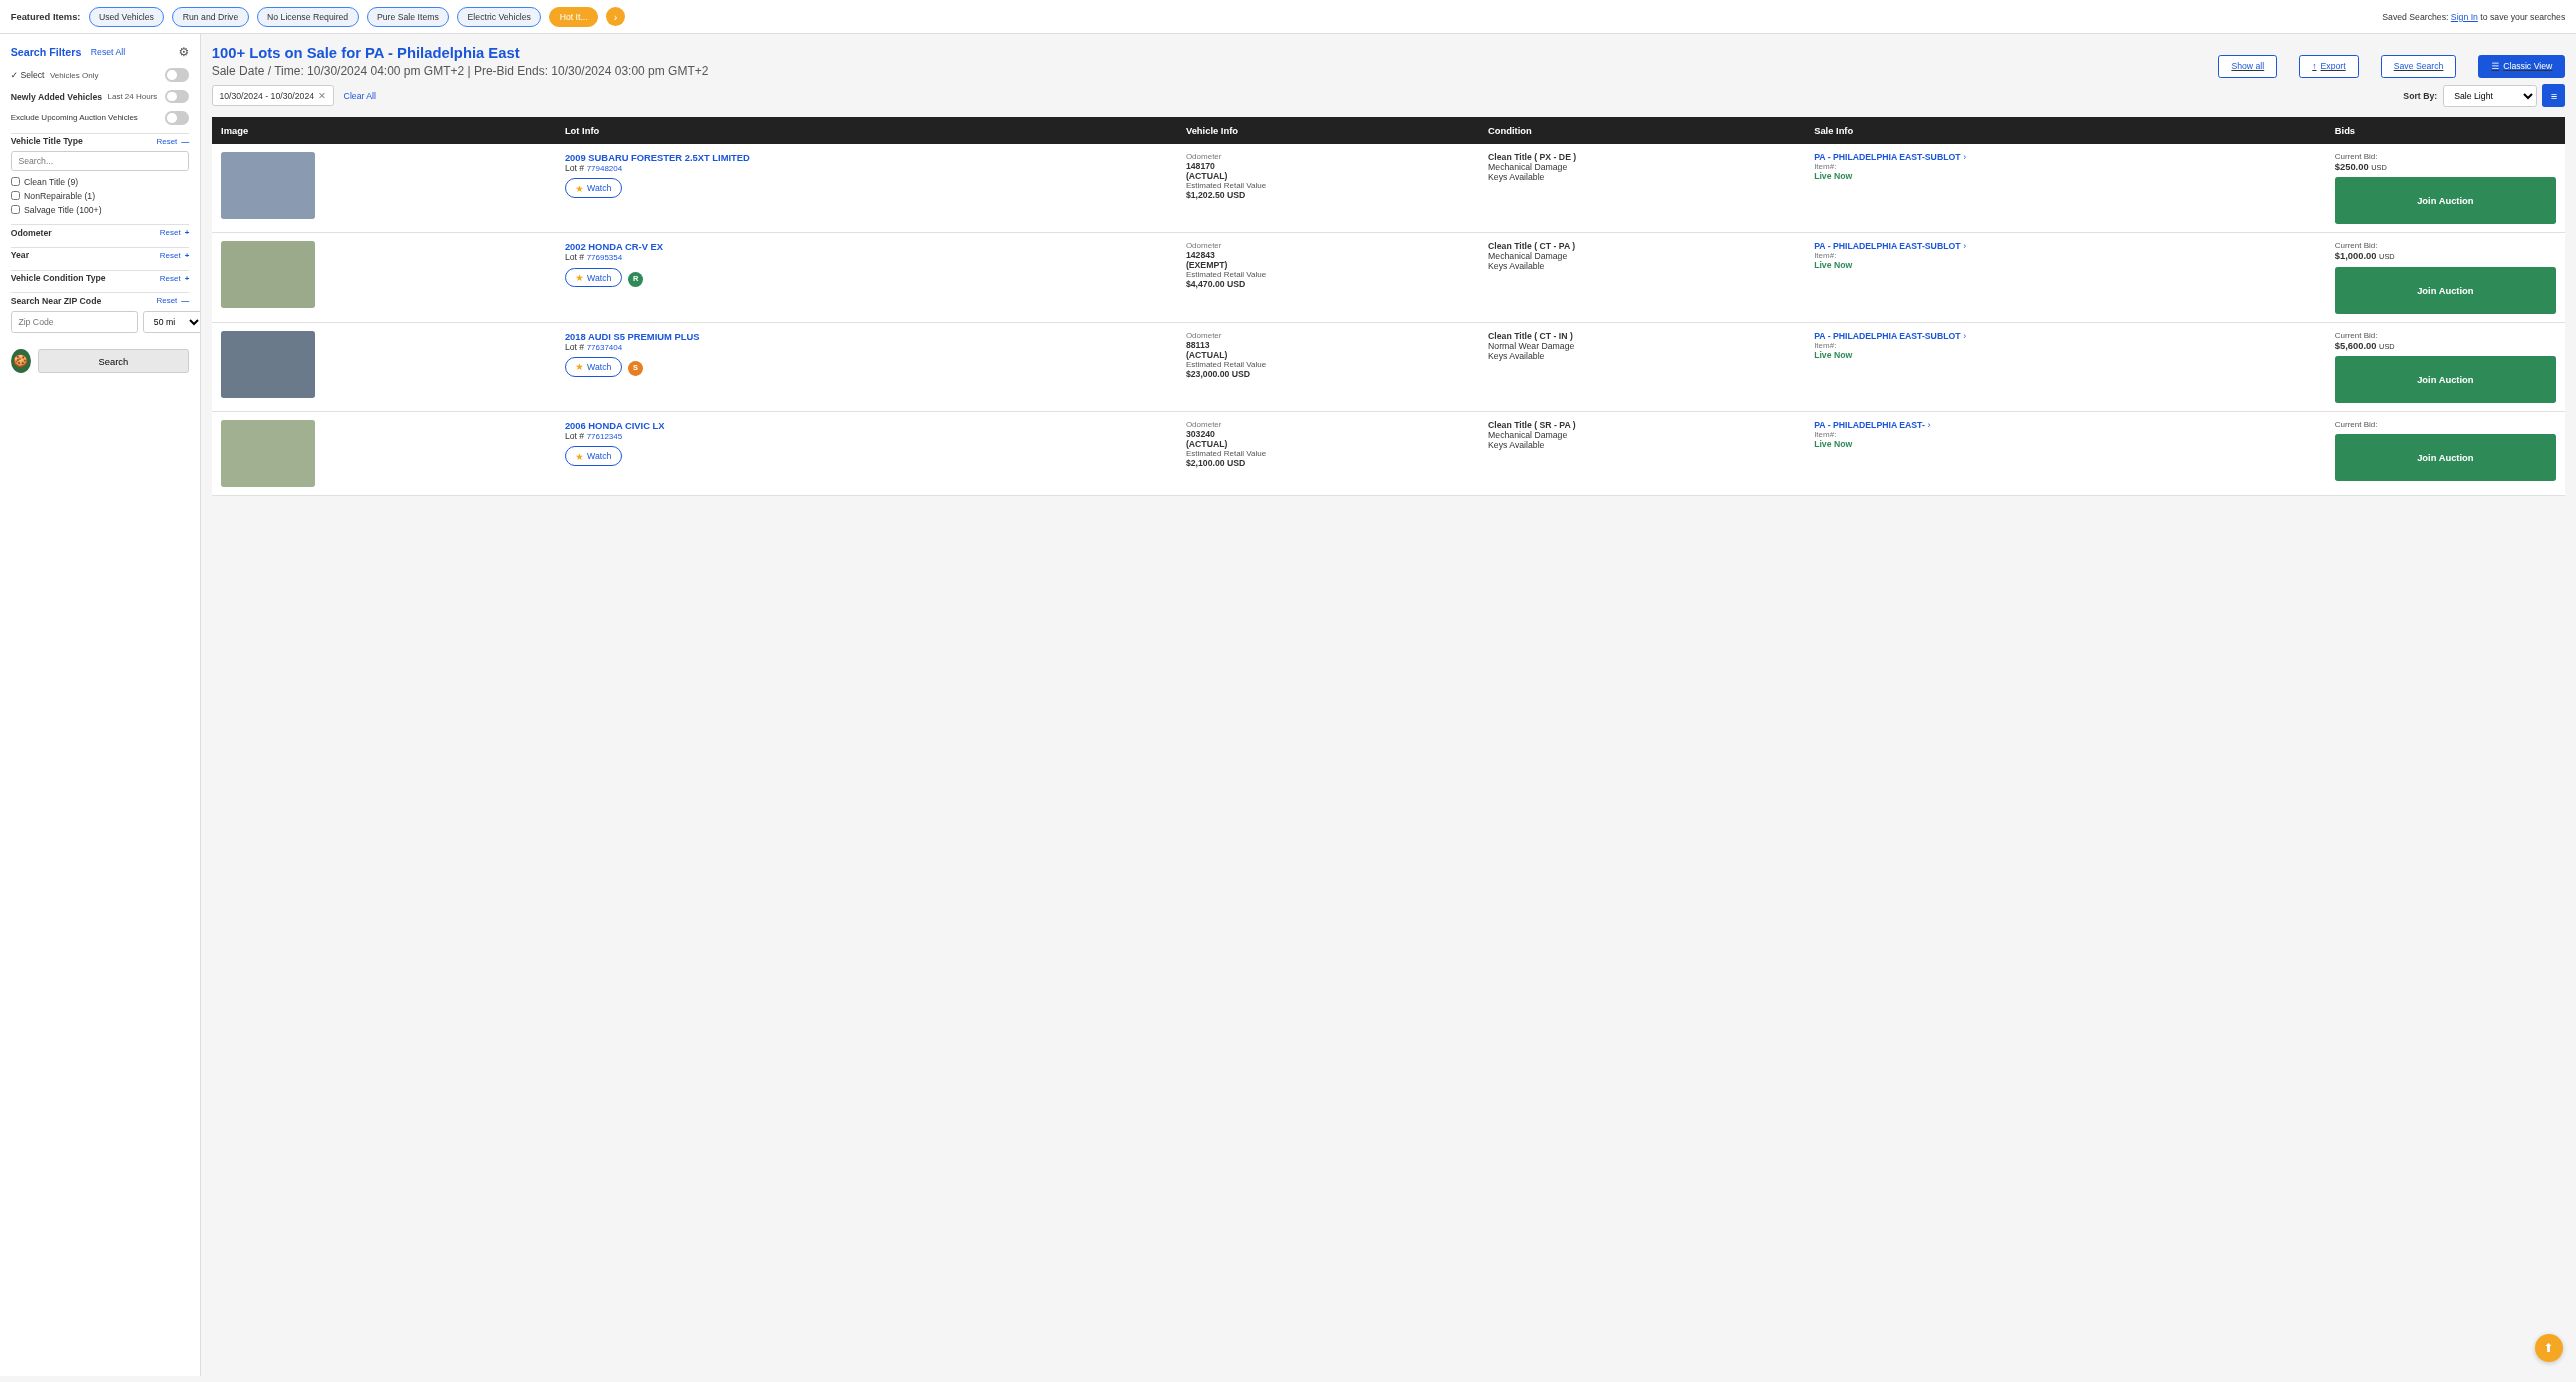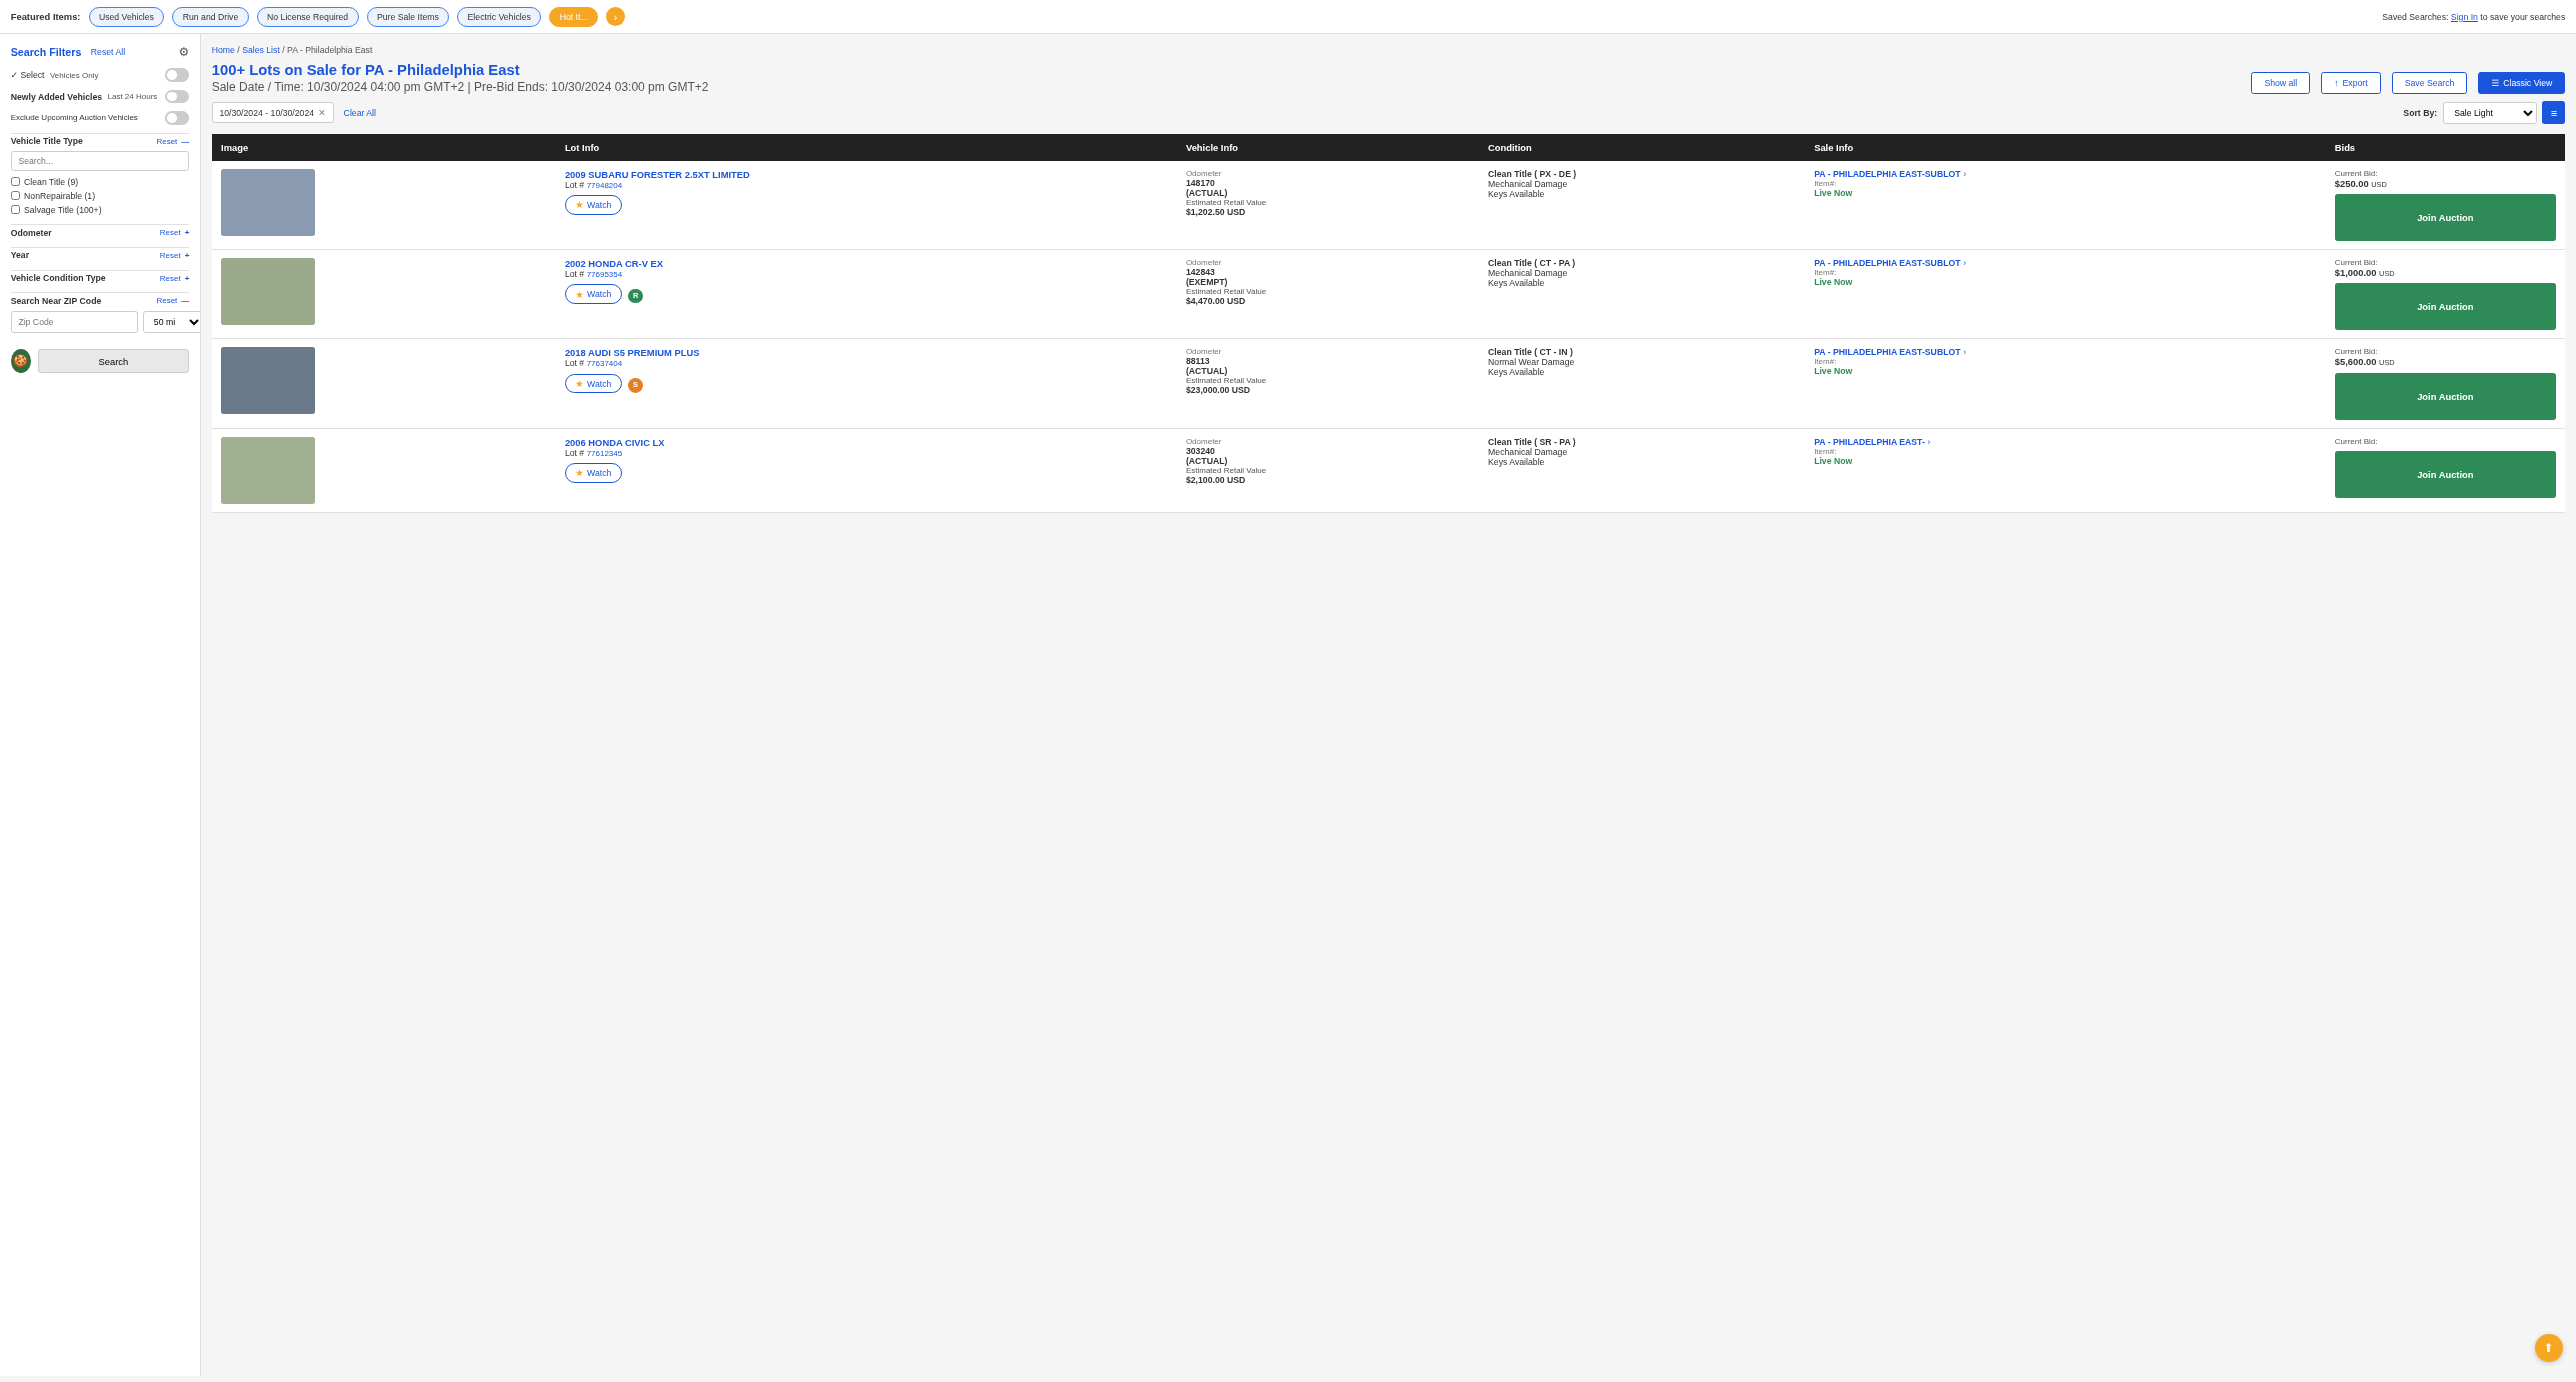--- a/index.html
+++ b/index.html
@@ -87,21 +87,21 @@
 
     .breadcrumb { font-size: 8.7px; color: #555; margin-bottom: 6.7px; }
     .breadcrumb a { color: #1a56db; text-decoration: none; cursor: pointer; }
     .breadcrumb span { color: #555; }
 
     .content-header { display: flex; align-items: flex-end; justify-content: space-between; margin-bottom: 6.7px; }
     .page-title { font-size: 14.8px; font-weight: bold; color: #333; }
     .page-title span { color: #1a56db; }
     .sale-date { font-size: 12px; color: #555; margin-top: 2.7px; }
 
-    .action-btns { display: flex; gap: 11px; align-items: center; }
+    .action-btns { display: flex; gap: 22px; align-items: center; text-decoration: underline; }
     .action-btn {
       border: 1px solid #1a56db; background: #fff; color: #1a56db;
       border-radius: 2.7px; padding: 5.4px 12px; cursor: pointer; font-size: 8.7px;
       display: flex; align-items: center; gap: 4px;
     }
     .action-btn.primary { background: #1a56db; color: #fff; }
 
     .filter-row { display: flex; align-items: center; gap: 10px; margin-bottom: 9.4px; justify-content: flex-end; }
     .date-filter {
       display: flex; align-items: center; border: 0.7px solid #ccc;
@@ -308,27 +308,20 @@
     </div>
 
     <div style="display:flex; align-items:center; gap:6.7px; margin-top:6.7px;">
       <div class="cookie-icon">🍪</div>
       <button class="search-btn">Search</button>
     </div>
   </div>
 
   <div class="content">
 
-    <div class="breadcrumb">
-      <a>Home</a>
-      <span> / </span>
-      <a>Sales List</a>
-      <span> / </span>
-      <span>PA - Philadelphia East</span>
-    </div>
 
     <div class="content-header">
       <div>
         <div class="page-title">
           <span>100+ Lots on Sale for </span>
           <span>PA - Philadelphia East</span>
         </div>
         <div class="sale-date">Sale Date / Time: 10/30/2024 04:00 pm GMT+2  |  Pre-Bid Ends: 10/30/2024 03:00 pm GMT+2</div>
       </div>
       <div class="action-btns">

